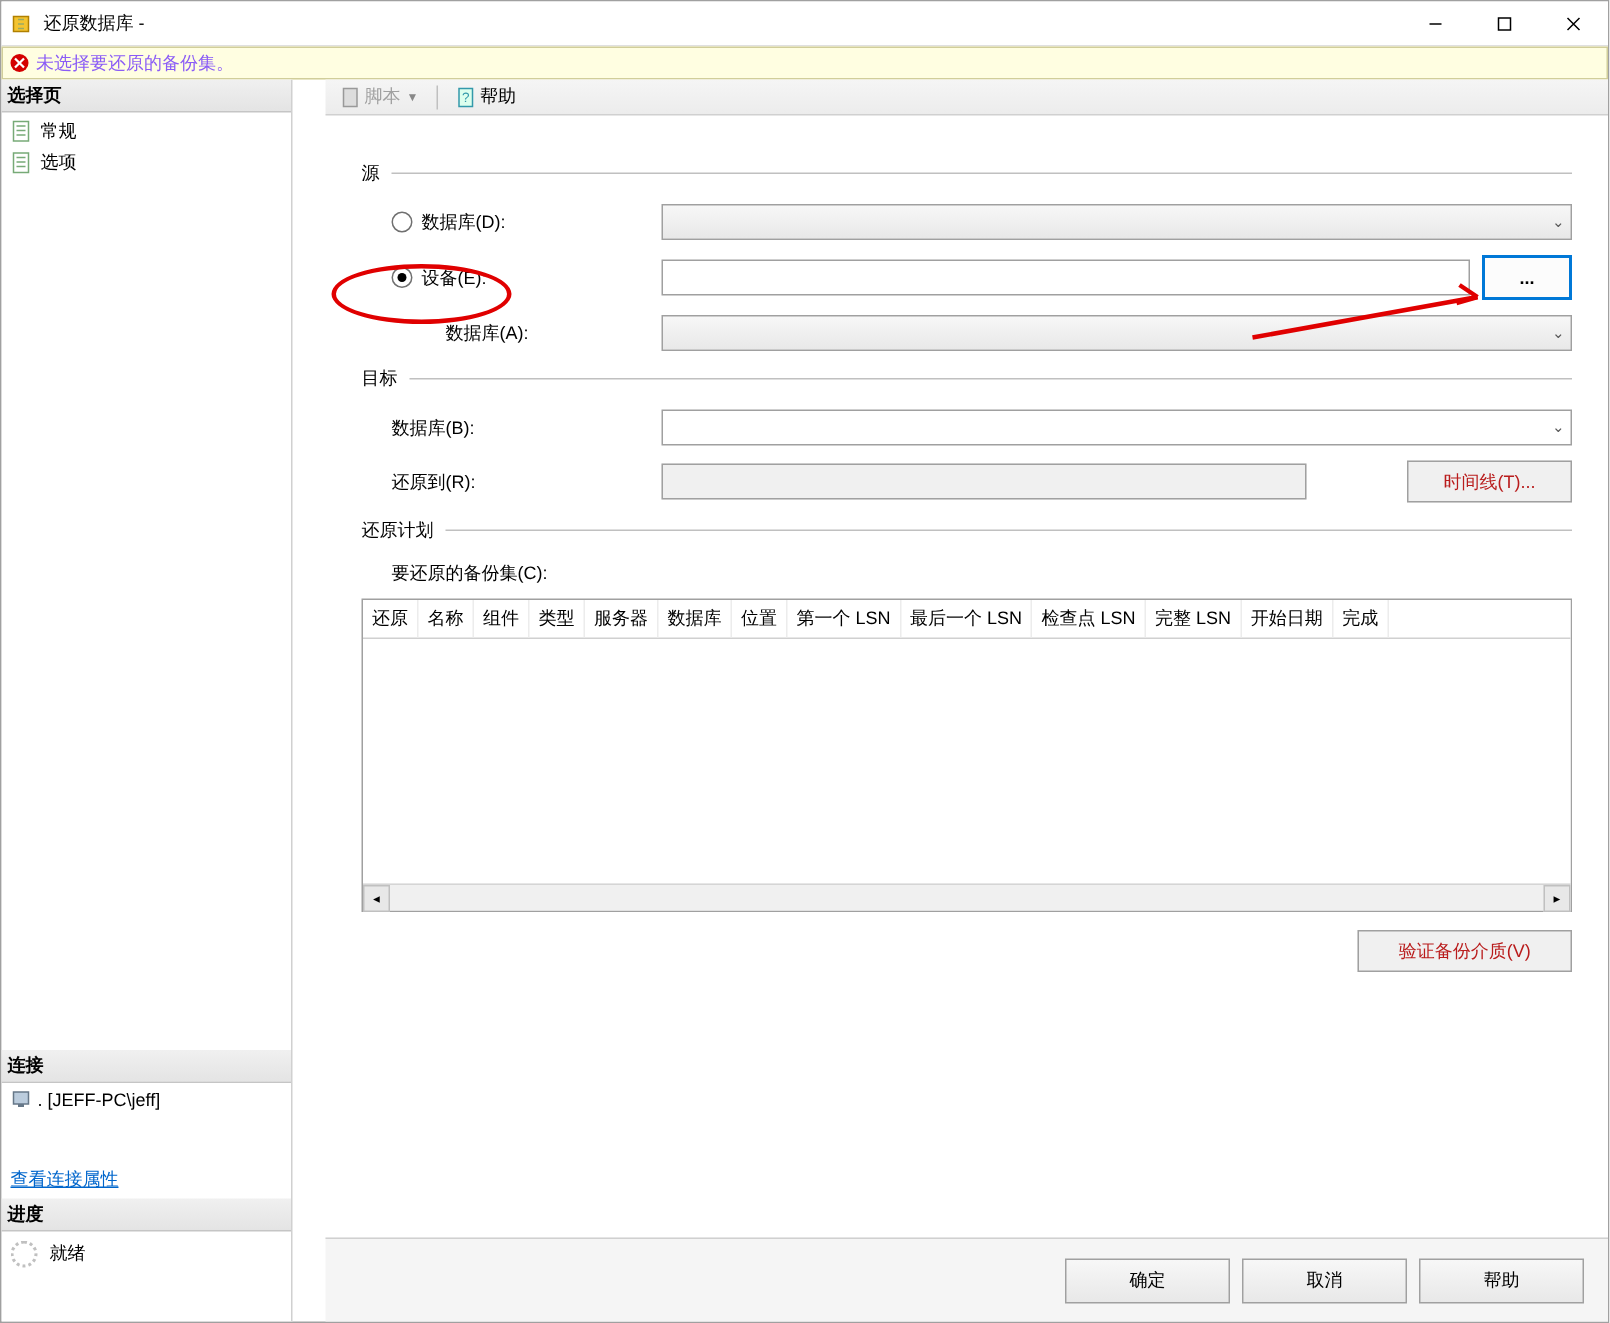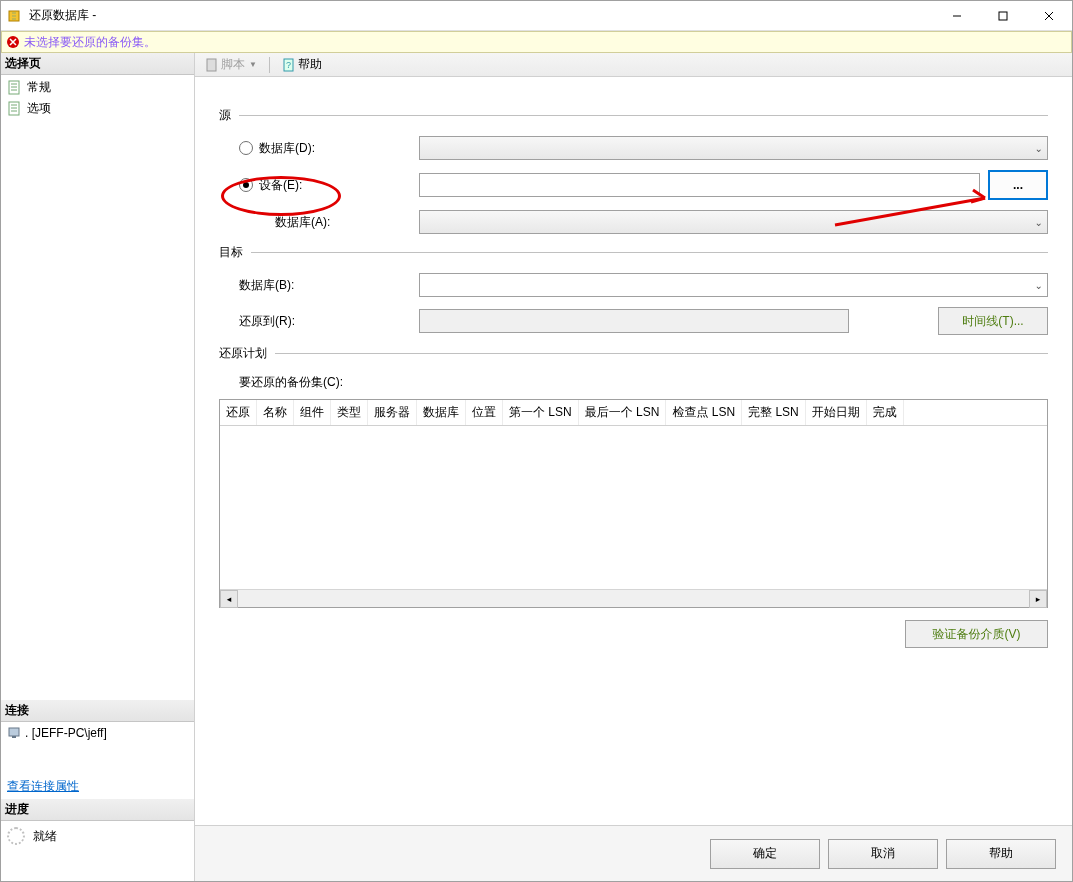--- a/index.html
+++ b/index.html
@@ -6,30 +6,30 @@
 body { font-family: "Microsoft YaHei", "Segoe UI", sans-serif; font-size: 12px; color: #000; background: #fff; width: 1073px; height: 882px; overflow: hidden; position: relative; }
 .window { width: 100%; height: 100%; border: 1px solid #a0a0a0; display: flex; flex-direction: column; }
 .title-bar { height: 30px; display: flex; align-items: center; padding-left: 6px; background: #fff; border-bottom: 1px solid #e0e0e0; }
 .title-bar .title-icon { width: 16px; height: 16px; margin-right: 6px; }
 .title-bar .title-text { flex: 1; font-size: 12px; }
 .title-controls { display: flex; }
 .title-controls .tc { width: 46px; height: 30px; display: flex; align-items: center; justify-content: center; cursor: default; }
 .warning-bar { height: 22px; background: #fffee1; border: 1px solid #d1ce9a; display: flex; align-items: center; padding-left: 4px; }
 .warning-bar .warn-icon { width: 14px; height: 14px; margin-right: 4px; }
 .warning-bar .warn-text { font-size: 12px; color: #8b5cf6; }
-.body-area { flex: 1; display: flex; overflow: hidden; }
+.body-area { flex: 1; display: flex; overflow: hidden; gap: 22px; }
 .left-panel { width: 194px; background: #fff; display: flex; flex-direction: column; border-right: 1px solid #d0d0d0; }
 .panel-header { background: linear-gradient(#f0f0f0,#e4e4e4); border-bottom: 1px solid #c5c5c5; padding: 2px 4px; font-weight: bold; font-size: 12px; }
 .nav-items { padding: 2px 0; }
 .nav-item { display: flex; align-items: center; padding: 2px 6px; cursor: default; }
 .nav-item .ni-icon { width: 16px; height: 16px; margin-right: 4px; }
 .left-spacer { flex: 1; }
 .conn-text { padding: 4px 6px; display: flex; align-items: center; gap: 4px; }
 .link { color: #0066cc; text-decoration: underline; padding: 4px 6px; display: inline-block; cursor: pointer; }
-.progress-status { display: flex; align-items: center; padding: 6px; gap: 8px; }
+.progress-status { display: flex; align-items: flex-start; padding: 6px; gap: 8px; }
 .spinner { width: 18px; height: 18px; border: 2px dotted #c0c0c0; border-radius: 50%; }
 .right-panel { flex: 1; display: flex; flex-direction: column; background: #fff; }
 .toolbar { height: 24px; background: linear-gradient(#f5f5f5,#ececec); border-bottom: 1px solid #d0d0d0; display: flex; align-items: center; padding: 0 6px; gap: 4px; }
 .tb-btn { display: flex; align-items: center; gap: 2px; padding: 2px 4px; }
 .tb-btn.disabled { color: #a0a0a0; }
 .tb-sep { width: 1px; height: 16px; background: #c0c0c0; margin: 0 4px; }
 .form-area { flex: 1; padding: 20px 24px 10px 24px; overflow: auto; }
 .section-hdr { display: flex; align-items: center; margin: 10px 0 12px 0; }
 .section-hdr .sh-text { font-size: 12px; margin-right: 8px; }
 .section-hdr .sh-line { flex: 1; height: 1px; background: #c0c0c0; }
@@ -39,21 +39,21 @@
 .radio { width: 14px; height: 14px; border: 1px solid #707070; border-radius: 50%; margin-right: 6px; position: relative; }
 .radio.selected::after { content: ""; position: absolute; width: 6px; height: 6px; background: #000; border-radius: 50%; top: 3px; left: 3px; }
 .ctrl-col { flex: 1; display: flex; align-items: center; gap: 8px; }
 .textbox { height: 24px; border: 1px solid #a0a0a0; background: #fff; flex: 1; padding: 0 4px; }
 .textbox.disabled { background: #f0f0f0; color: #888; }
 .combo { height: 24px; border: 1px solid #a0a0a0; background: linear-gradient(#f7f7f7,#e8e8e8); flex: 1; position: relative; }
 .combo.light { background: #fff; }
 .combo .arrow { position: absolute; right: 4px; top: 50%; transform: translateY(-50%); font-size: 10px; color: #555; }
 .browse-btn { width: 60px; height: 30px; border: 2px solid #0078d7; background: #fcfcfc; display: flex; align-items: center; justify-content: center; font-weight: bold; cursor: pointer; }
 .btn { height: 28px; padding: 0 12px; border: 1px solid #a0a0a0; background: linear-gradient(#f7f7f7,#e8e8e8); cursor: pointer; display: flex; align-items: center; justify-content: center; }
-.btn.disabled { color: #4d7c0f; background: #f0f0f0; cursor: default; margin-left: 40px; }
+.btn.disabled { color: #b91c1c; background: #f0f0f0; cursor: default; margin-left: 40px; }
 .table-wrap { border: 1px solid #a0a0a0; margin-top: 8px; height: 209px; display: flex; flex-direction: column; }
 .table-hdr { display: flex; background: #fff; border-bottom: 1px solid #d0d0d0; }
 .th { padding: 4px 6px; border-right: 1px solid #ececec; white-space: nowrap; font-size: 12px; }
 .table-body { flex: 1; overflow: auto; background: #fff; }
 .h-scroll { display: flex; align-items: center; background: #f0f0f0; border-top: 1px solid #d5d5d5; height: 18px; }
 .h-scroll .sbtn { width: 18px; height: 18px; border: 1px solid #c0c0c0; background: #e8e8e8; display: flex; align-items: center; justify-content: center; font-size: 9px; }
 .h-scroll .strack { flex: 1; height: 18px; }
 .verify-row { display: flex; justify-content: flex-end; margin-top: 12px; }
 .footer { height: 56px; border-top: 1px solid #d0d0d0; display: flex; justify-content: flex-end; align-items: center; gap: 8px; padding: 0 16px; background: #f5f5f5; }
 .footer .fbtn { width: 110px; height: 30px; }

